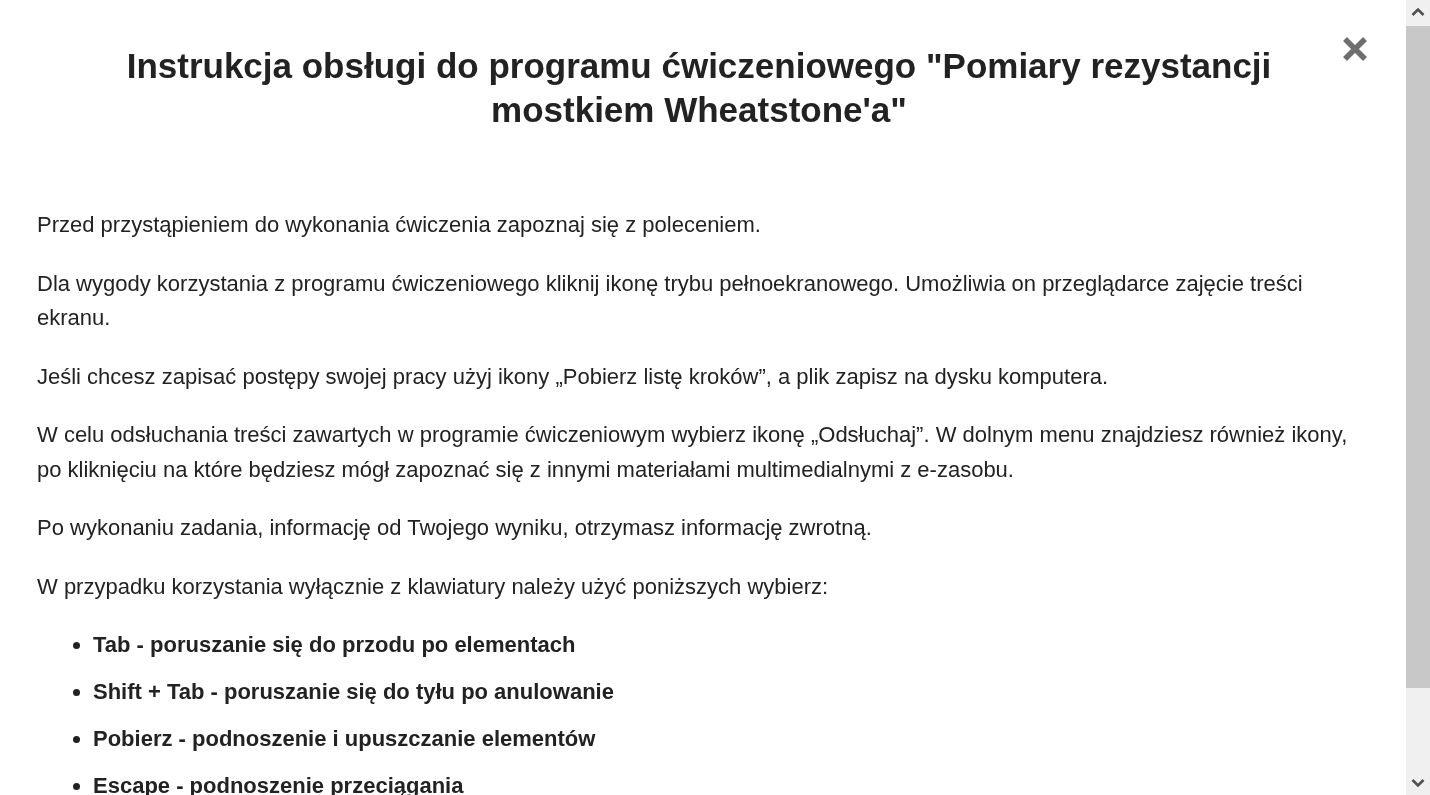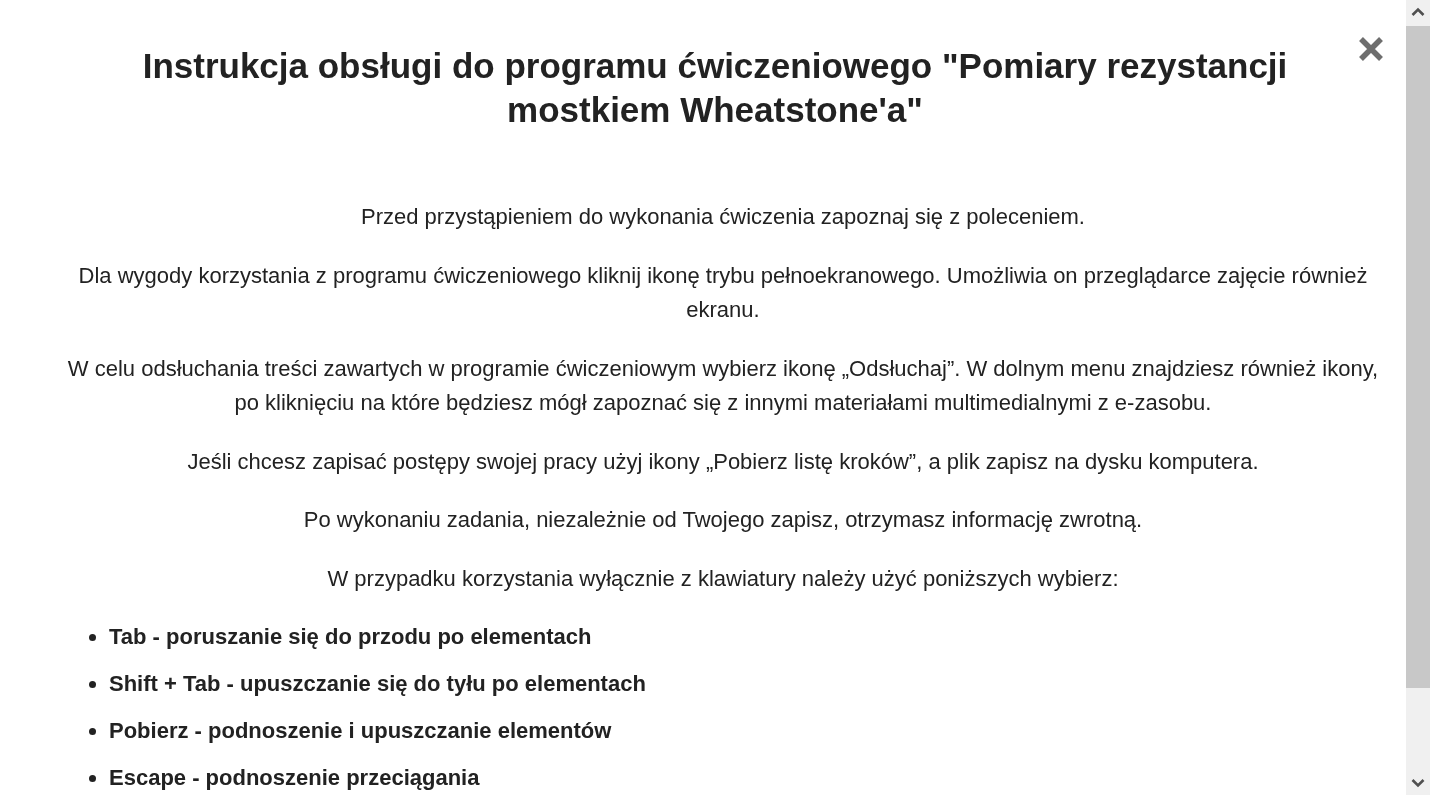--- a/index.html
+++ b/index.html
@@ -10,21 +10,21 @@
     overflow: hidden;
     background: #ffffff;
   }
   body {
     font-family: "Liberation Sans", sans-serif;
     color: #222222;
     position: relative;
   }
   .dialog {
     position: absolute;
-    left: 16px;
+    left: 0;
     top: 0;
     width: 1403px;
     height: 795px;
     overflow: hidden;
     background: #ffffff;
   }
   .dialog-title {
     position: absolute;
     left: 60px;
     top: 44px;
@@ -51,22 +51,21 @@
   .content {
     position: absolute;
     left: 37px;
     top: 200px;
     width: 1340px;
     font-size: 22px;
     line-height: 34.5px;
     color: #222222;
   }
   .content p {
-    margin: 0 0 24px 0;
-    text-align: center;
+    margin: 8px 0 24px 0;
   }
   .content ul {
     margin: 8px;
     padding-left: 48px;
     list-style: disc;
     font-weight: bold;
   }
   .content li {
     margin: 0 0 12.5px 0;
     line-height: 34.5px;
@@ -108,28 +107,28 @@
   <h1 class="dialog-title">Instrukcja obsługi do programu ćwiczeniowego "Pomiary rezystancji mostkiem Wheatstone'a"</h1>
 
   <div class="close-button">
     <svg width="26" height="26" viewBox="0 0 26 26">
       <path d="M3 3 L23 23 M23 3 L3 23" stroke="#6e6e6e" stroke-width="5.5" stroke-linecap="butt"></path>
     </svg>
   </div>
 
   <div class="content">
     <p>Przed przystąpieniem do wykonania ćwiczenia zapoznaj się z poleceniem.</p>
-    <p>Dla wygody korzystania z programu ćwiczeniowego kliknij ikonę trybu pełnoekranowego. Umożliwia on przeglądarce zajęcie również ekranu.</p>
+    <p>Dla wygody korzystania z programu ćwiczeniowego kliknij ikonę trybu pełnoekranowego. Umożliwia on przeglądarce zajęcie treści ekranu.</p>
+    <p>Jeśli chcesz zapisać postępy swojej pracy użyj ikony „Pobierz listę kroków”, a plik zapisz na dysku komputera.</p>
     <p>W celu odsłuchania treści zawartych w programie ćwiczeniowym wybierz ikonę „Odsłuchaj”. W dolnym menu znajdziesz również ikony, po kliknięciu na które będziesz mógł zapoznać się z innymi materiałami multimedialnymi z e-zasobu.</p>
-    <p>Jeśli chcesz zapisać postępy swojej pracy użyj ikony „Pobierz listę kroków”, a plik zapisz na dysku komputera.</p>
-    <p>Po wykonaniu zadania, niezależnie od Twojego zapisz, otrzymasz informację zwrotną.</p>
+    <p>Po wykonaniu zadania, informację od Twojego wyniku, otrzymasz informację zwrotną.</p>
     <p>W przypadku korzystania wyłącznie z klawiatury należy użyć poniższych wybierz:</p>
     <ul>
       <li>Tab - poruszanie się do przodu po elementach</li>
-      <li>Shift + Tab - upuszczanie się do tyłu po elementach</li>
+      <li>Shift + Tab - poruszanie się do tyłu po anulowanie</li>
       <li>Pobierz - podnoszenie i upuszczanie elementów</li>
       <li>Escape - podnoszenie przeciągania</li>
     </ul>
   </div>
 </div>
 
 <div class="scrollbar">
   <div class="scroll-arrow up">
     <svg width="14" height="10" viewBox="0 0 14 10">
       <path d="M1.5 8 L7 2.5 L12.5 8" fill="none" stroke="#505050" stroke-width="2.6"></path>

